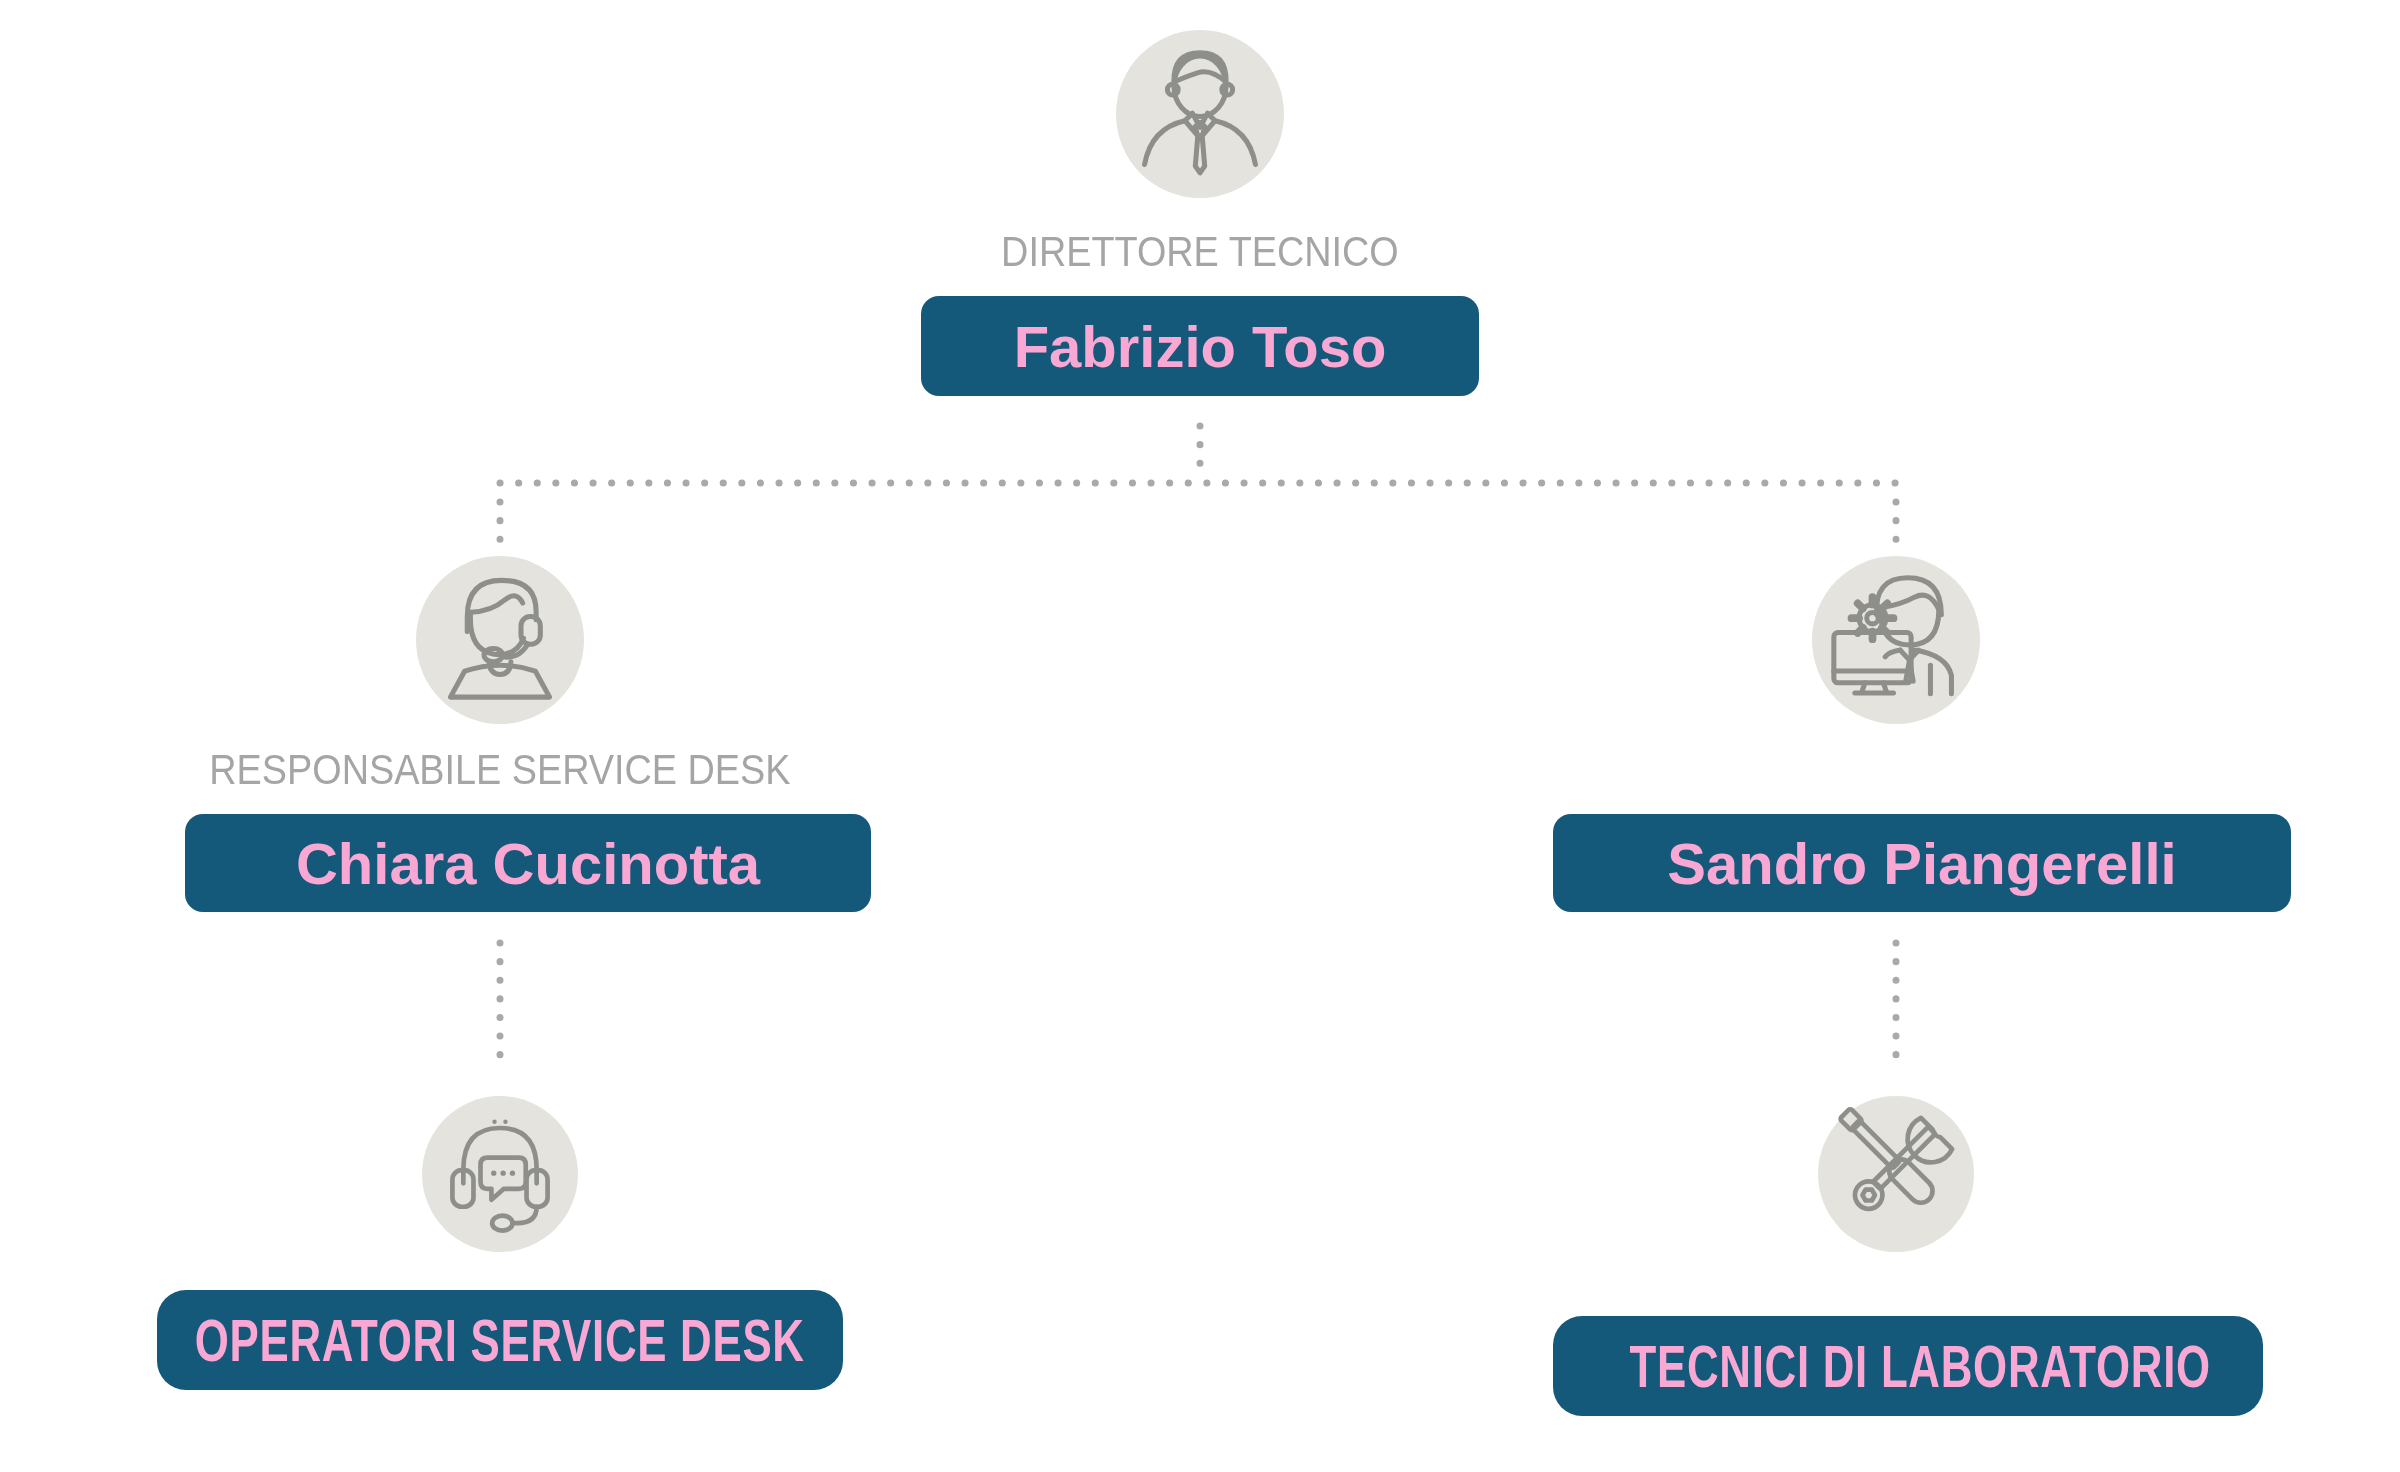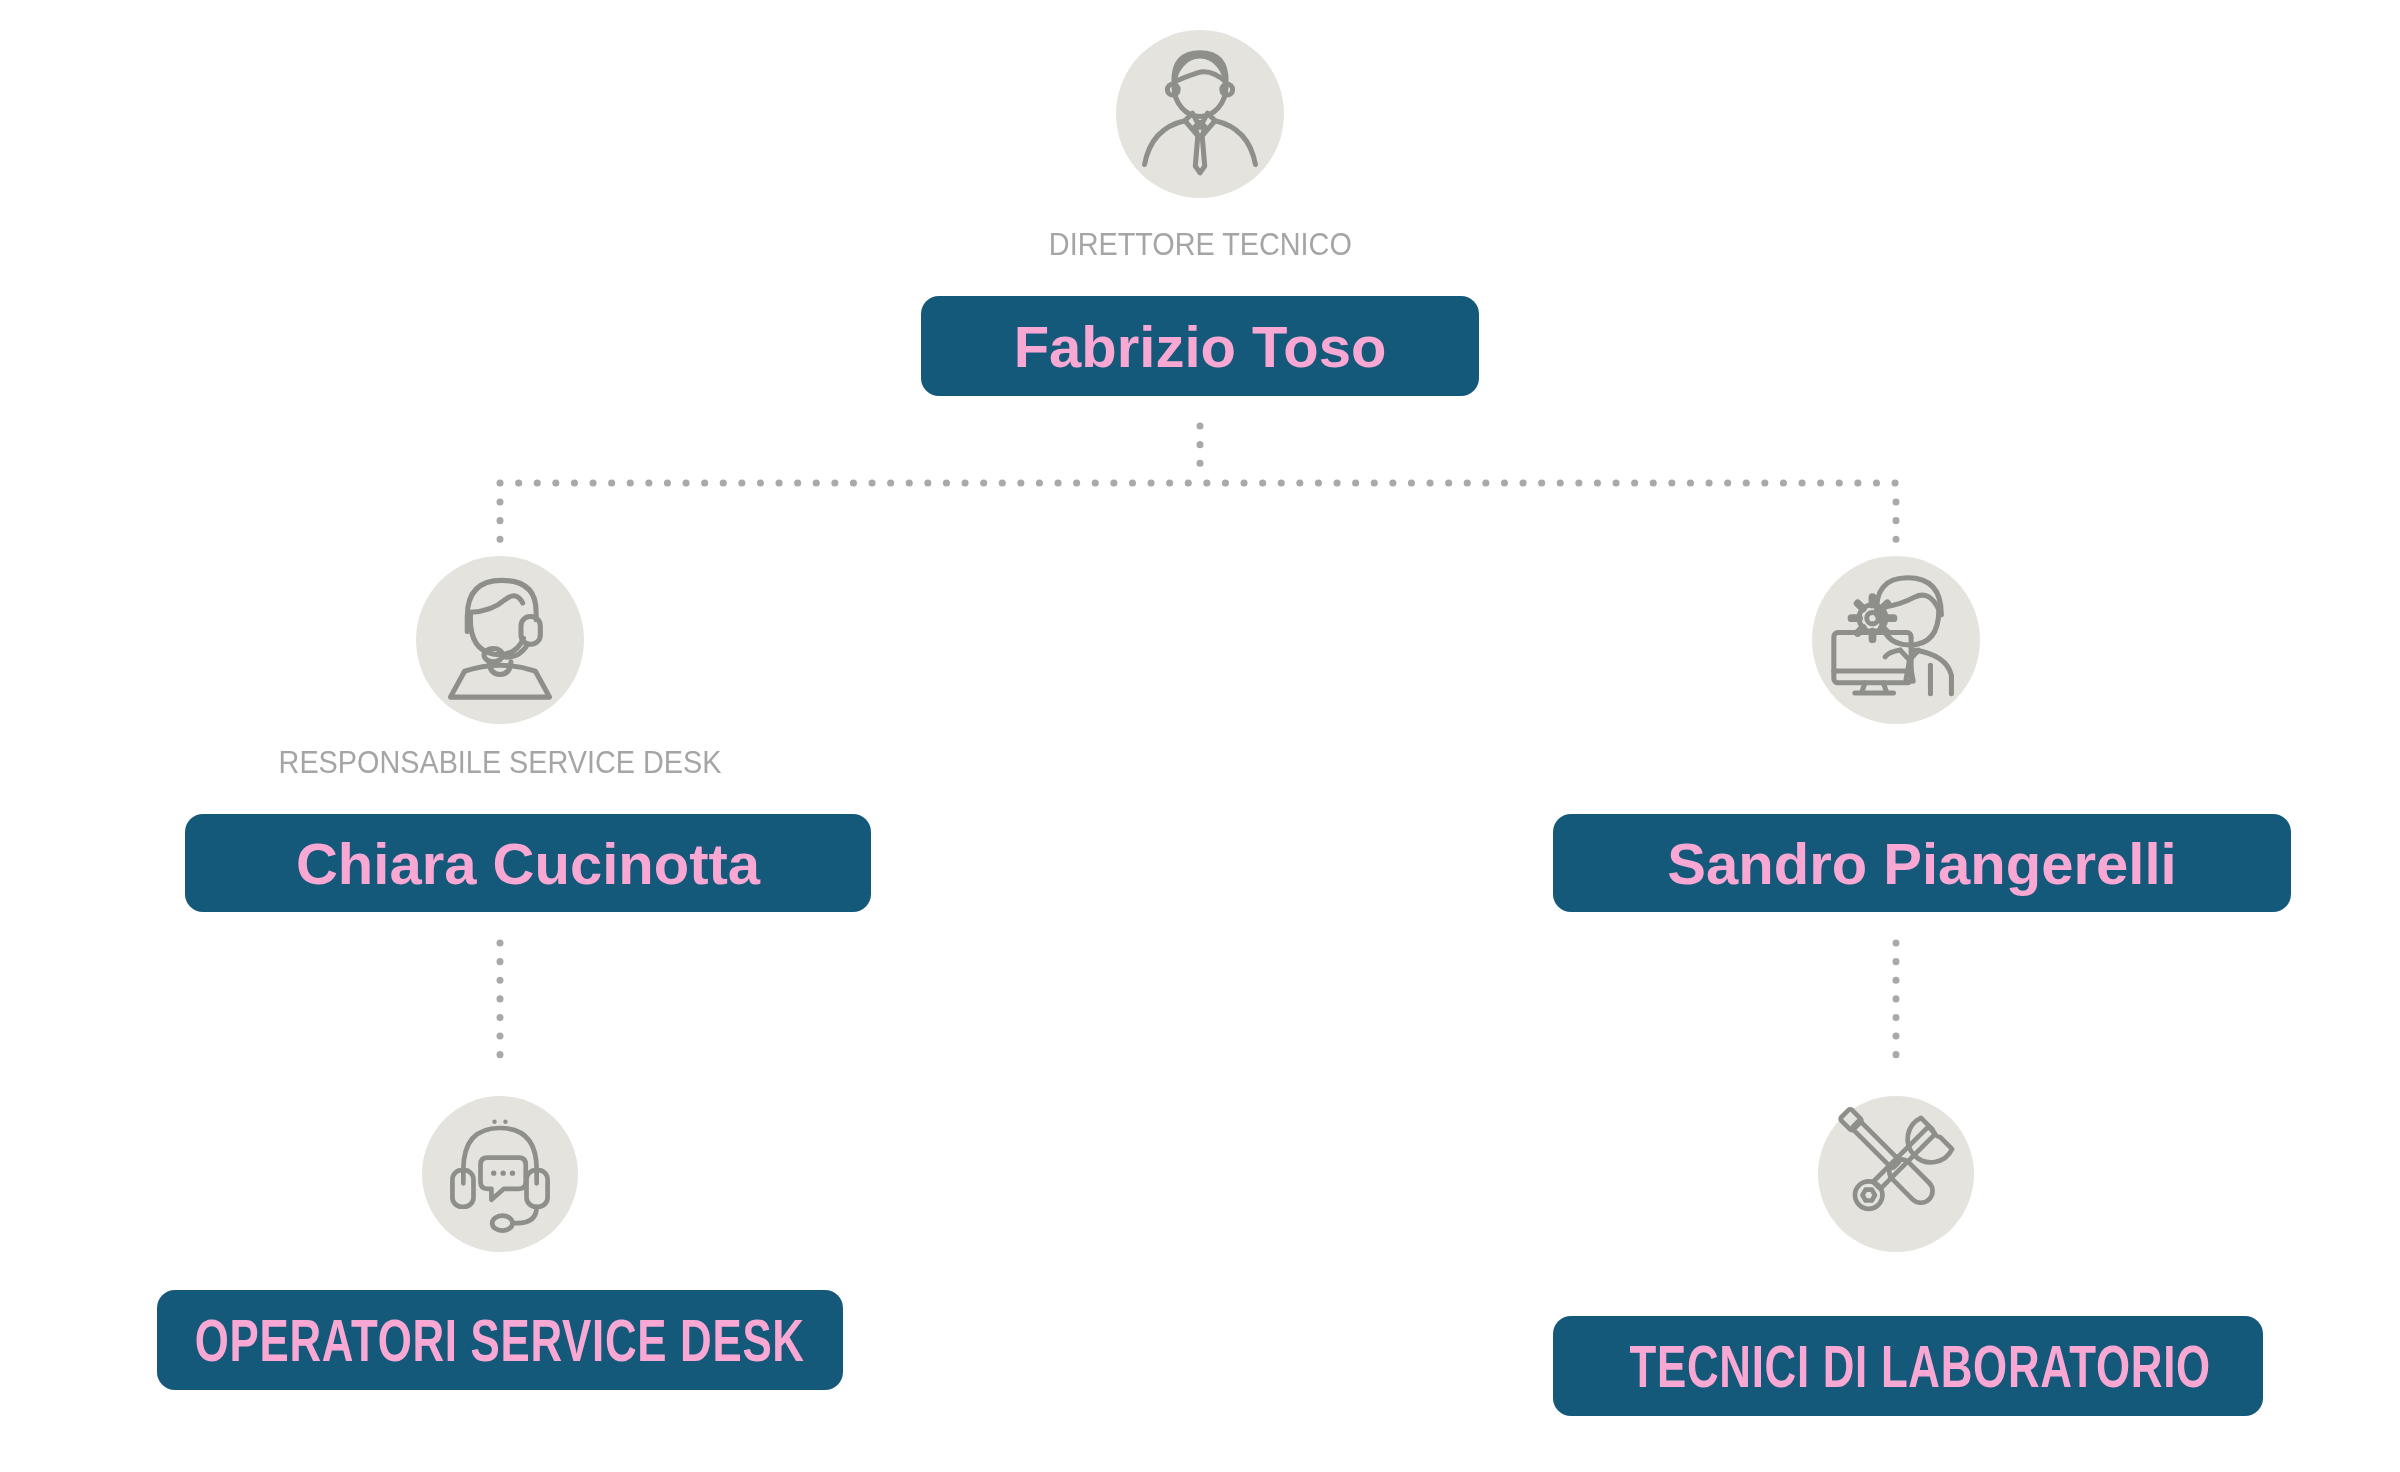--- a/index.html
+++ b/index.html
@@ -38,44 +38,44 @@
     stroke-width: 3;
     stroke-linecap: round;
     stroke-linejoin: round;
   }
   .avatar svg .fill { fill: #8e8e8b; stroke: none; }
   .avatar svg .teeth { stroke-width: 4.6; }
   .caption {
     position: absolute;
     height: 50px;
     display: flex;
-    align-items: flex-start;
+    align-items: flex-end;
     justify-content: center;
     color: #a5a5a5;
-    font-size: 32px;
+    font-size: 42px;
     font-weight: 400;
     white-space: nowrap;
   }
   .caption .capx {
     display: inline-block;
     transform: scaleX(0.9);
     transform-origin: center;
   }
   .name-box, .team-box {
     position: absolute;
     background: #14587a;
     border-radius: 18px;
     color: #f9a8d4;
     display: flex;
     align-items: center;
     justify-content: center;
     white-space: nowrap;
   }
   .name-box { font-size: 58px; font-weight: 700; }
-  .team-box { font-size: 60px; font-weight: 700; }
+  .team-box { font-size: 60px; font-weight: 700; border-radius: 29px; }
   .team-box .teamx {
     display: inline-block;
     letter-spacing: 1px;
     transform: scaleX(0.73);
     transform-origin: center;
   }
 </style>
 </head>
 <body>
 

